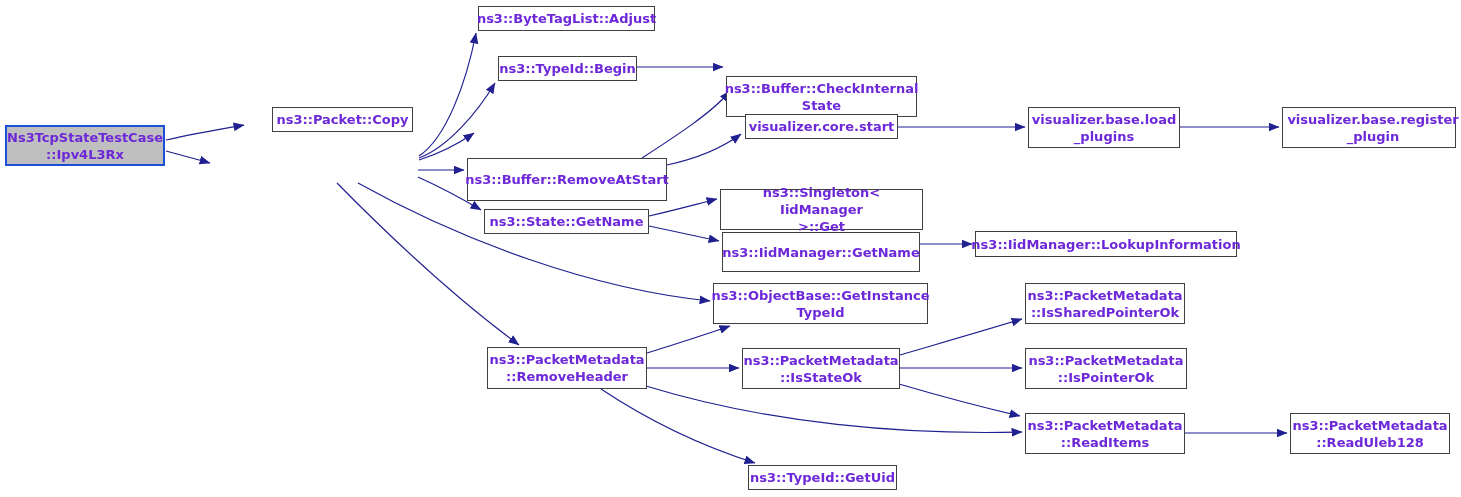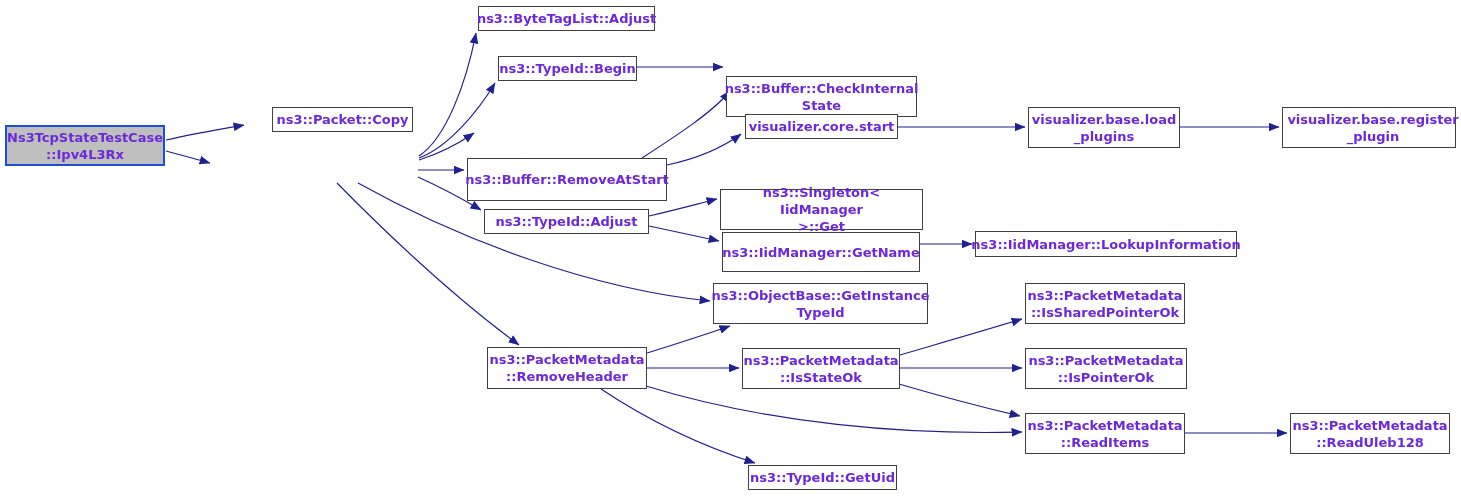--- a/index.html
+++ b/index.html
@@ -86,21 +86,21 @@
       <div class="node" style="left: 726px; top: 48px; width: 191px; height: 41px; margin-top: 28px;">ns3::Buffer::CheckInternal
 State</div>
       <div class="node" style="left: 745px; top: 114px; width: 153px; height: 25px;">visualizer.core.start</div>
       <div class="node" style="left: 1028px; top: 107px; width: 152px; height: 41px;">visualizer.base.load
 _plugins</div>
       <div class="node" style="left: 1282px; top: 107px; width: 174px; height: 41px; padding-left: 10px;">visualizer.base.register
 _plugin</div>
       <div class="node" style="left: 467px; top: 158px; width: 200px; height: 43px;">ns3::Buffer::RemoveAtStart</div>
       <div class="node" style="left: 720px; top: 158px; width: 203px; height: 41px; margin-top: 31px;">ns3::Singleton&lt; IidManager
 &gt;::Get</div>
-      <div class="node" style="left: 484px; top: 209px; width: 165px; height: 25px;">ns3::TypeId::Adjust</div>
+      <div class="node" style="left: 484px; top: 209px; width: 165px; height: 25px;">ns3::State::GetName</div>
       <div class="node" style="left: 722px; top: 232px; width: 198px; height: 40px;">ns3::IidManager::GetName</div>
       <div class="node" style="left: 975px; top: 231px; width: 262px; height: 26px;">ns3::IidManager::LookupInformation</div>
       <div class="node" style="left: 713px; top: 283px; width: 215px; height: 41px;">ns3::ObjectBase::GetInstance
 TypeId</div>
       <div class="node" style="left: 1025px; top: 283px; width: 160px; height: 41px;">ns3::PacketMetadata
 ::IsSharedPointerOk</div>
       <div class="node" style="left: 487px; top: 347px; width: 160px; height: 42px;">ns3::PacketMetadata
 ::RemoveHeader</div>
       <div class="node" style="left: 742px; top: 348px; width: 158px; height: 41px;">ns3::PacketMetadata
 ::IsStateOk</div>

